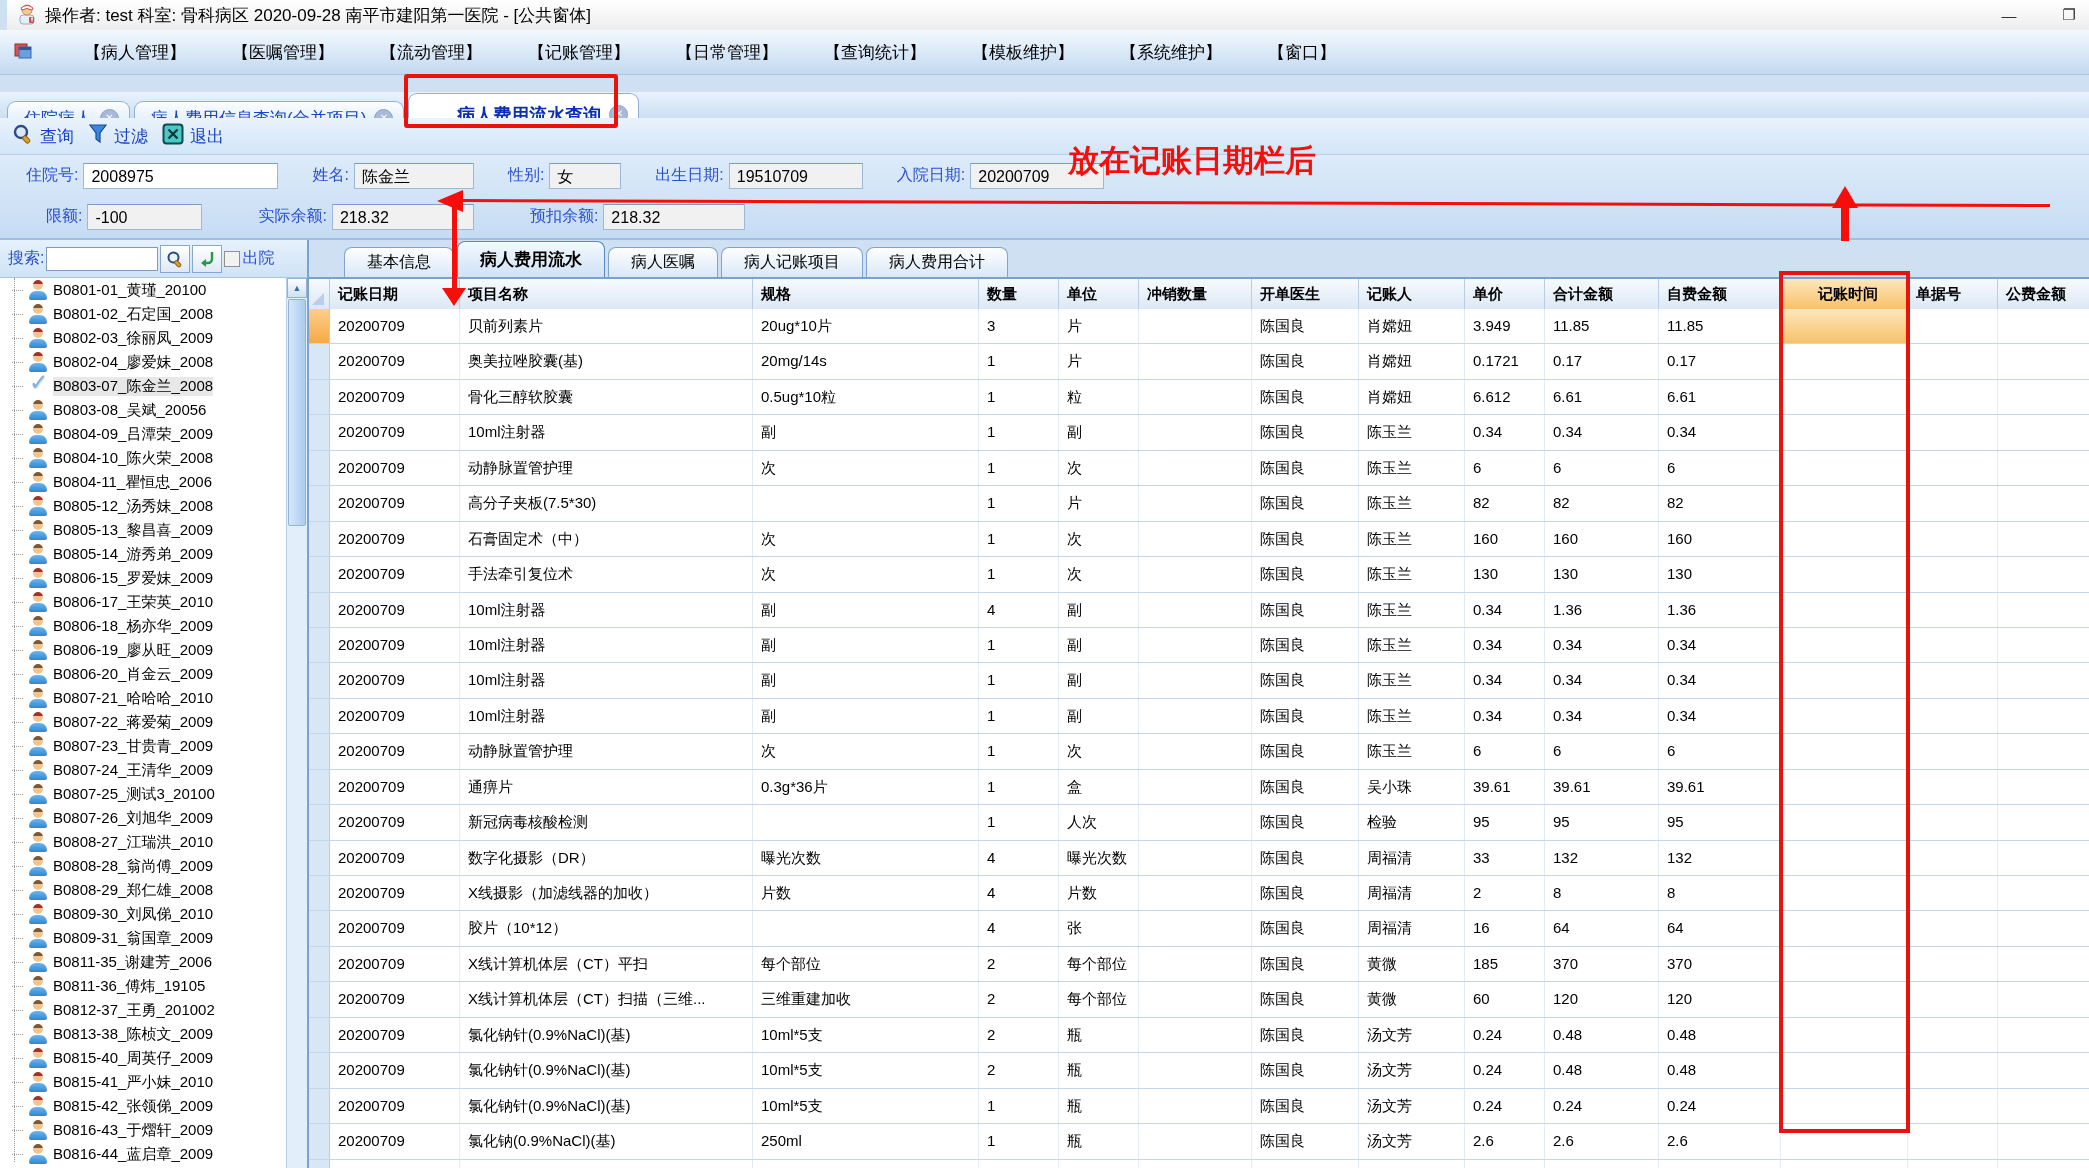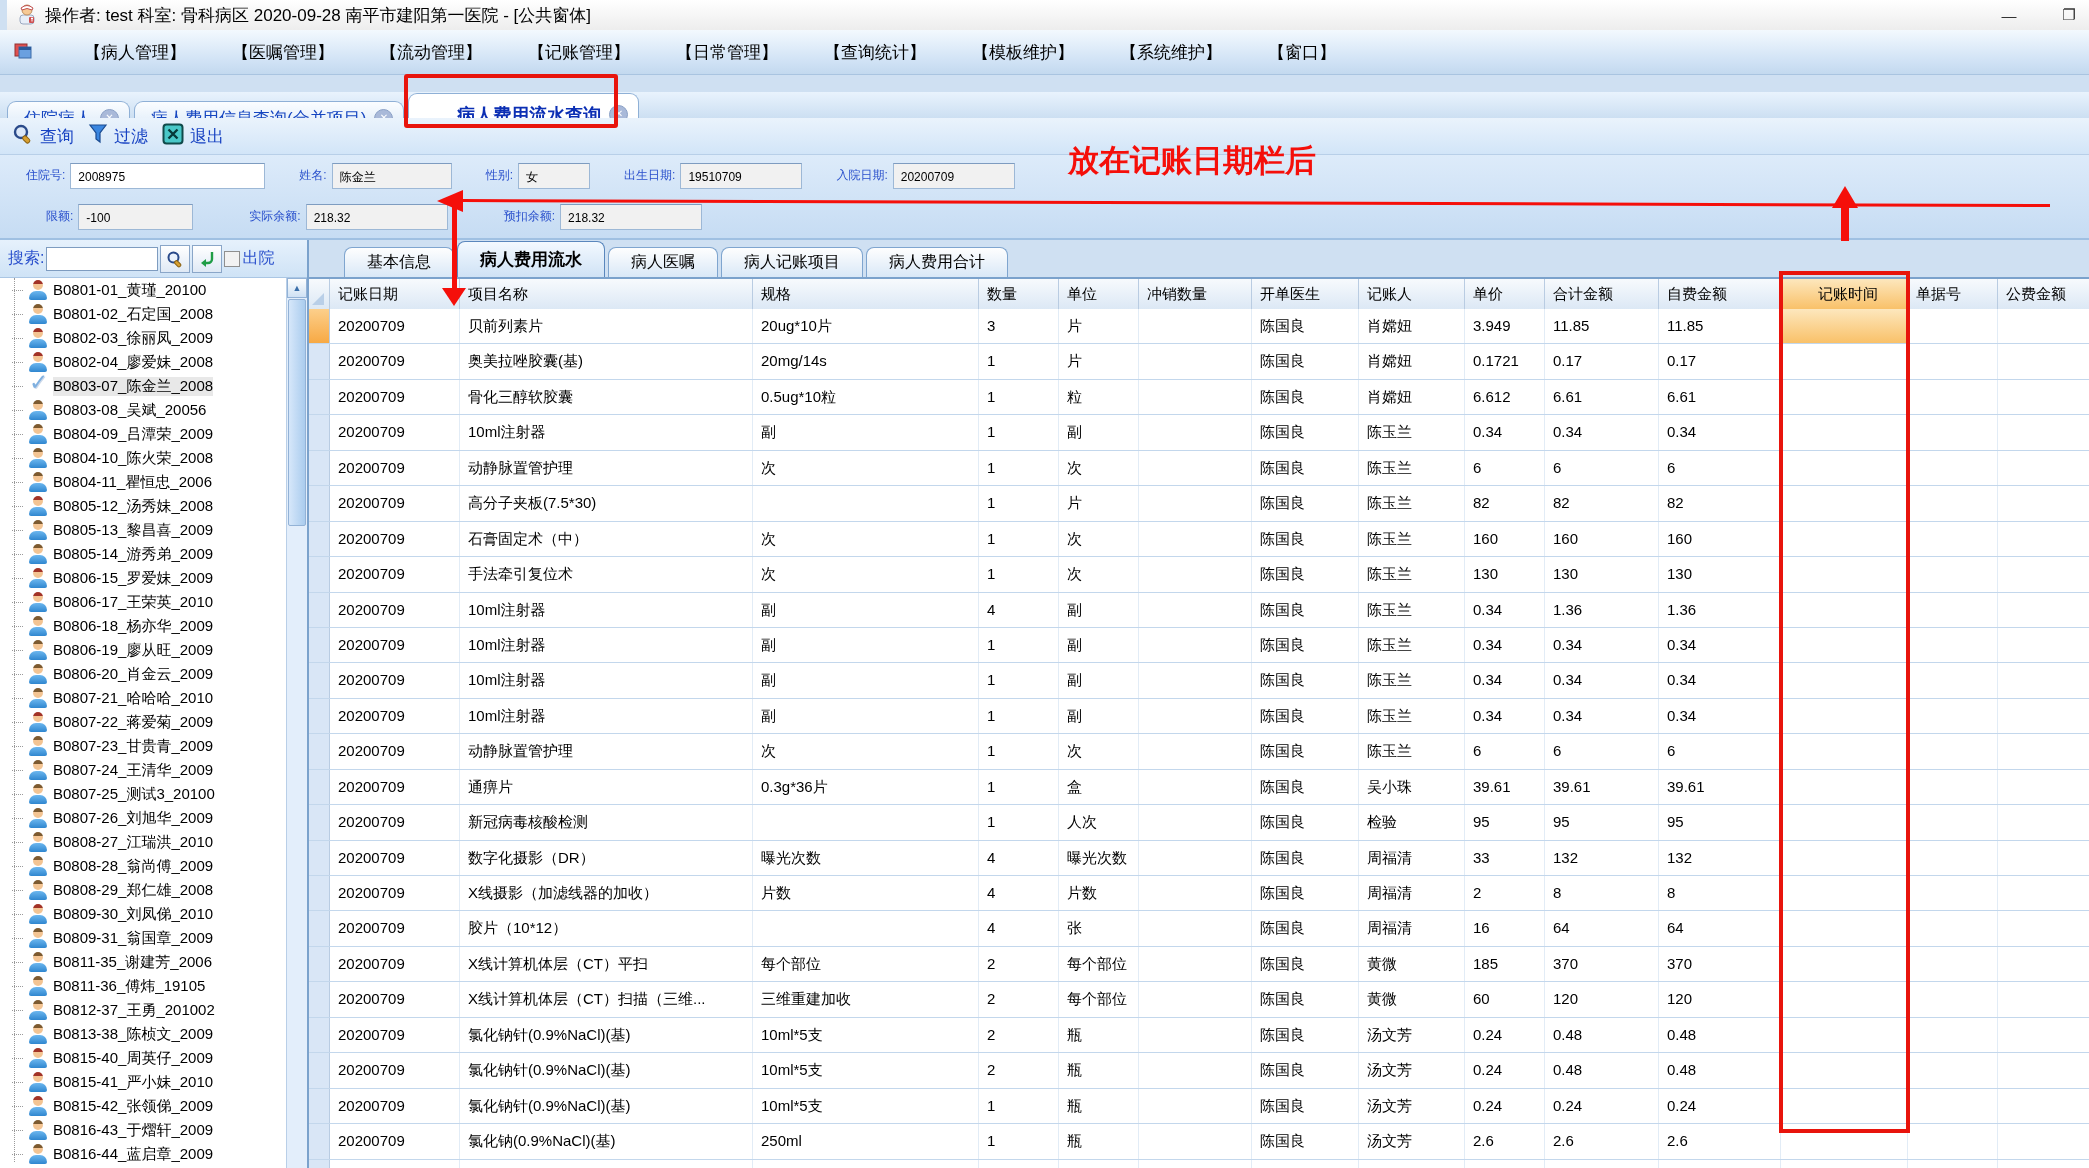--- a/index.html
+++ b/index.html
@@ -31,32 +31,32 @@
     color:#fff;font-size:10px;line-height:15px;text-align:center;flex:none;}
   
   .toolbar{position:absolute;left:0;top:118px;width:100%;height:37px;
     background:linear-gradient(#eaf3fc,#d2e5f8);border-bottom:1px solid #b8cfe8;
     display:flex;align-items:center;gap:14px;padding-left:12px;box-sizing:border-box;
     font-size:17px;color:#1742c2;}
   .tool{display:flex;align-items:center;gap:6px;cursor:default;}
   
   .infopanel{position:absolute;left:0;top:155px;width:100%;height:85px;
     background:linear-gradient(#ddebfa,#c6dcf3);border-bottom:2px solid #9fc0e2;
-    box-sizing:border-box;font-size:12px;}
+    box-sizing:border-box;font-size:16px;}
   .inforow{display:flex;align-items:center;height:41px;padding-left:26px;}
   .inforow2{padding-left:46px;}
   .field{display:flex;align-items:center;margin-right:34px;}
   .inforow2 .field{margin-right:56px;}
   .flabel{color:#2a50cc;margin-right:5px;white-space:nowrap;}
   .fvalue{background:#f1f1f1;border:1px solid #9db8d6;border-top-color:#7e9cc0;height:26px;
     line-height:26px;padding:0 7px;box-sizing:border-box;white-space:nowrap;}
   .w-input{background:#ffffff;width:195px;}
   .w-name{width:120px;}
   .w-sex{width:72px;}
-  .w-date{width:122px;}
+  .w-date{width:134px;}
   .w-limit{width:115px;}
   .w-bal{width:142px;}
   
   .leftpanel{position:absolute;left:0;top:240px;width:309px;bottom:0;background:#fff;
     border-right:2px solid #7ba2cc;box-sizing:border-box;}
   .searchrow{height:38px;background:linear-gradient(#e6f1fc,#cfe3f6);display:flex;align-items:center;
     gap:2px;padding-left:8px;border-bottom:1px solid #aac6e4;font-size:16px;box-sizing:border-box;}
   .search-label{color:#2a50cc;white-space:nowrap;}
   .search-input{width:112px;height:24px;background:#fff;border:1px solid #7e9cc0;box-sizing:border-box;font-size:14px;padding:0 4px;}
   .sbtn{width:30px;height:28px;background:linear-gradient(#ffffff,#dfe9f5);border:1px solid #8aa6c8;
@@ -92,21 +92,21 @@
     border-color:#5a87bd;}
   .feetable{position:absolute;top:37px;left:0;right:0;bottom:0;background:#fff;
     border-top:2px solid #7ba2cc;overflow:hidden;box-sizing:border-box;}
   .thead{height:30px;display:flex;background:linear-gradient(#f7fafd,#dce8f5);
     border-bottom:1px solid #9db8d8;font-size:15px;}
   .hsel{width:21px;flex:none;border-right:1px solid #b9cce2;position:relative;box-sizing:border-box;}
   .hsel::after{content:"";position:absolute;left:3px;bottom:4px;width:0;height:0;
     border-left:12px solid transparent;border-bottom:12px solid #b9cfe8;}
   .hcols{display:contents;}
   .hcell{box-sizing:border-box;padding:6px 0 0 8px;border-right:1px solid #b9cce2;
-    white-space:nowrap;overflow:hidden;flex:none;}
+    white-space:nowrap;overflow:hidden;flex:none;font-weight:bold;}
   .thead .c-time{background:linear-gradient(#fde7bd,#f9c169);}
   .tbody{position:absolute;top:30px;left:0;right:0;bottom:0;overflow:hidden;}
   .trow{display:flex;height:34.44px;border-bottom:1px solid #c3d7ec;background:#fff;font-size:15px;}
   .c-sel{width:21px;flex:none;background:#d9e6f6;border-right:1px solid #b9cce2;box-sizing:border-box;}
   .trow:first-of-type .c-sel{background:linear-gradient(#fccf8b,#f7a944);}
   .trow:first-of-type .c-time{background:linear-gradient(#fde7bd,#f9c169);}
   .cell{box-sizing:border-box;padding:8px 0 0 8px;border-right:1px solid #e2ecf6;
     white-space:nowrap;overflow:hidden;flex:none;}
   .c-date{width:130px;} .c-item{width:293px;} .c-spec{width:226px;} .c-qty{width:80px;}
   .c-unit{width:80px;} .c-off{width:113px;} .c-doc{width:107px;} .c-rec{width:106px;}

